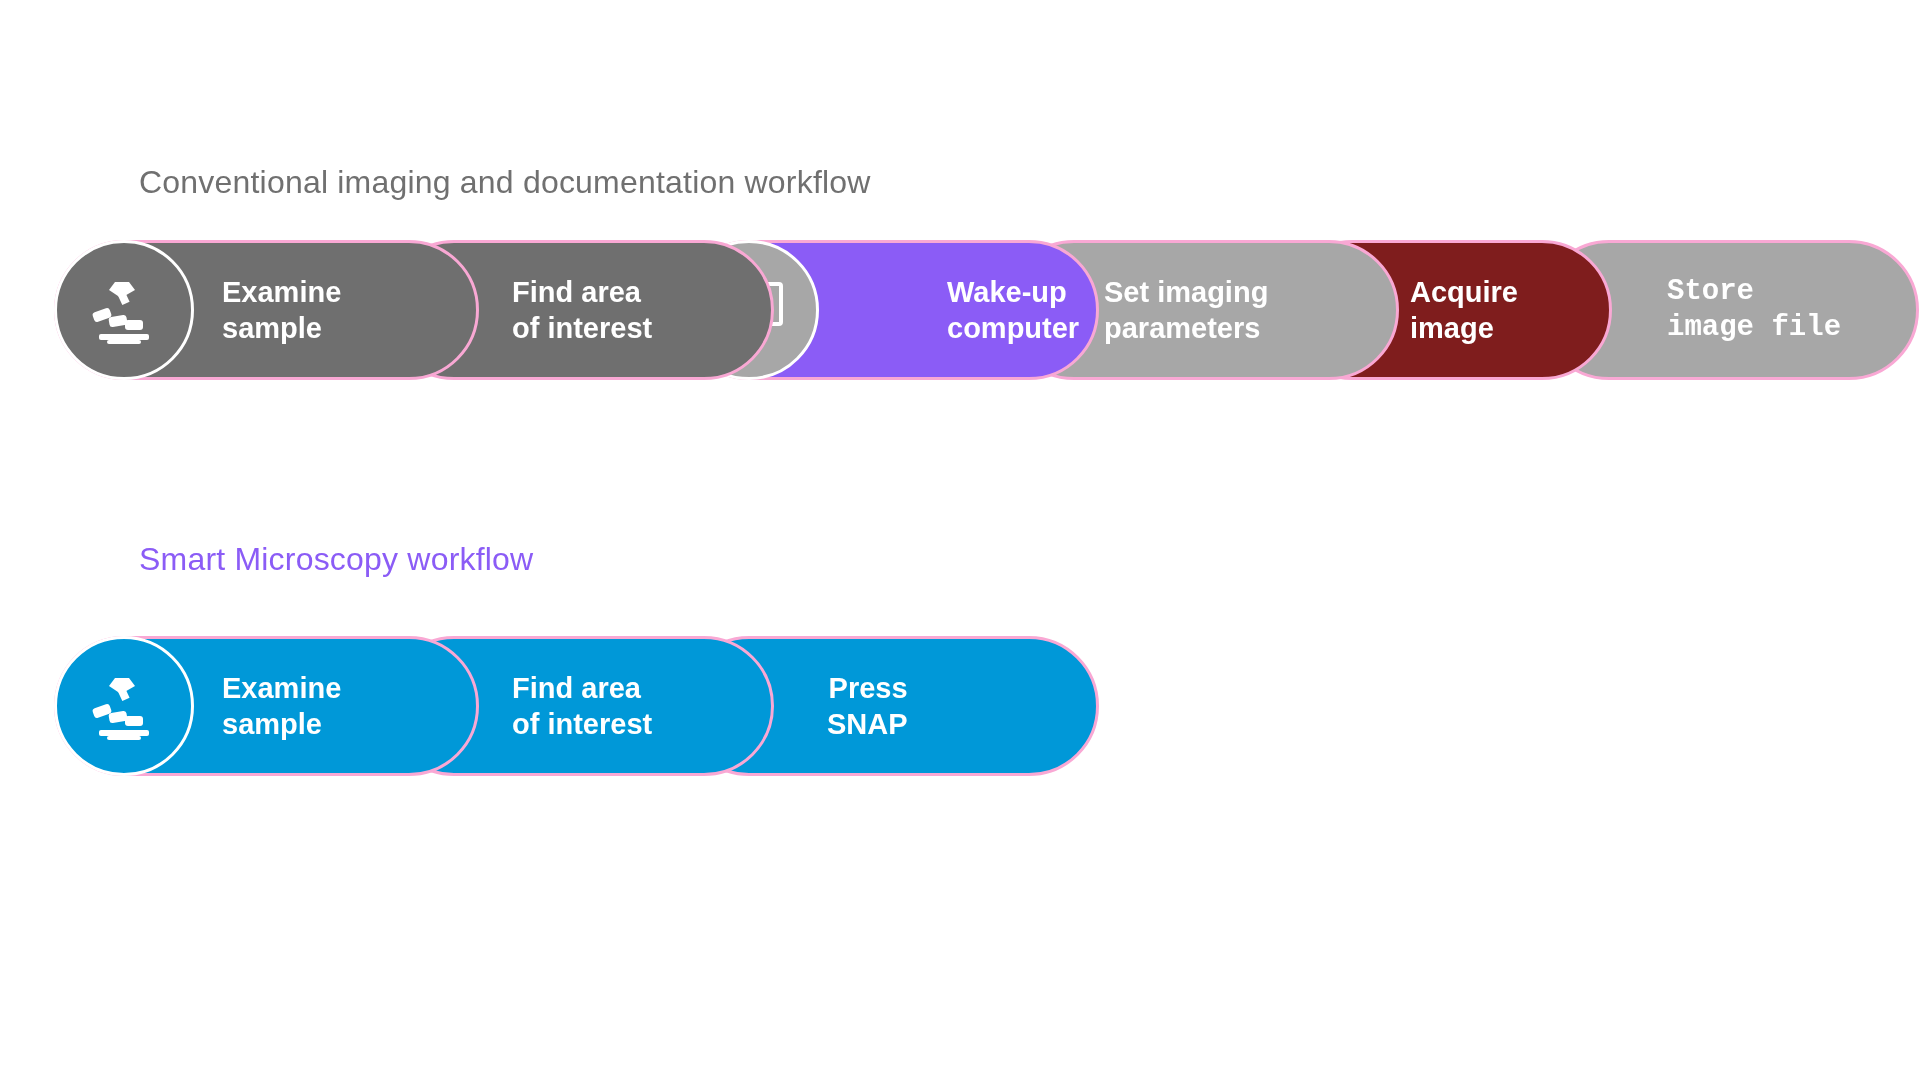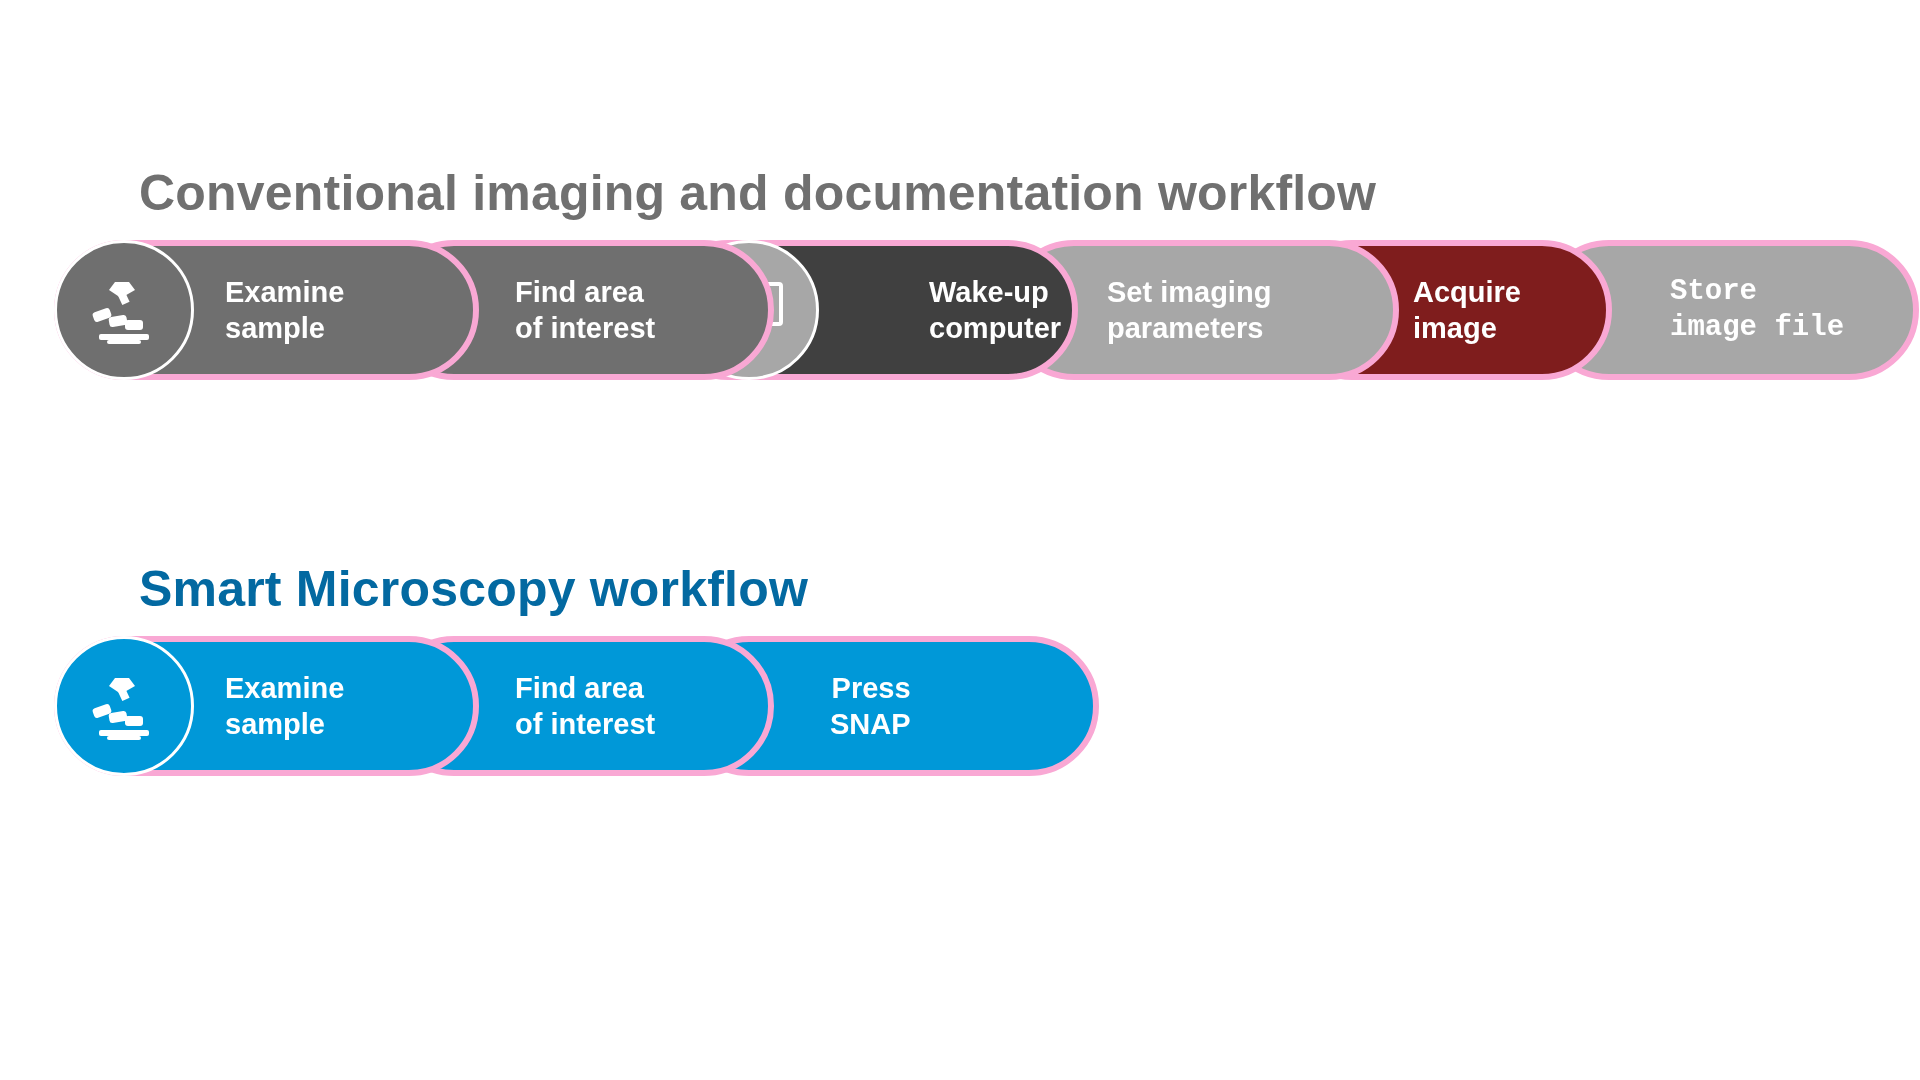--- a/index.html
+++ b/index.html
@@ -11,34 +11,34 @@
     font-family: "Segoe UI", "Helvetica Neue", Arial, sans-serif;
     -webkit-font-smoothing: antialiased;
   }
   .stage {
     position: relative;
     width: 1920px;
     height: 1080px;
   }
   .wf-title {
     position: absolute;
-    font-weight: 700;
-    font-size: 50px;
+    font-weight: 400;
+    font-size: 32px;
     letter-spacing: 0.2px;
   }
   .pill-row {
     position: absolute;
     height: 140px;
   }
   .seg {
     position: absolute;
     top: 0;
     height: 140px;
     border-radius: 70px;
-    border: 6px solid #f9a8d4;
+    border: 3px solid #f9a8d4;
     box-sizing: border-box;
     display: flex;
     align-items: center;
   }
   .seg .label {
     color: #ffffff;
     font-weight: 600;
     font-size: 29px;
     line-height: 1.25;
     white-space: pre-line;
@@ -74,21 +74,21 @@
     <div class="seg" style="left:1228px; width:330px; background:#7f1d1d;">
       <span class="label" style="margin-left:125px;">Acquire
 image</span>
     </div>
 
     <div class="seg" style="left:950px; width:395px; background:#a7a7a7;">
       <span class="label" style="margin-left:97px;">Set imaging
 parameters</span>
     </div>
 
-    <div class="seg" style="left:604px; width:420px; background:#404040;">
+    <div class="seg" style="left:625px; width:420px; background:#8b5cf6;">
       <span class="label" style="margin-left:265px;">Wake-up
 computer</span>
     </div>
 
     <div class="icon-circle" style="left:625px; background:#a7a7a7;">
       <svg class="icon-svg" width="70" height="58" viewBox="0 0 70 58">
         <rect x="3" y="3" width="64" height="40" rx="2" fill="none" stroke="#ffffff" stroke-width="4"></rect>
         <line x1="35" y1="43" x2="35" y2="52" stroke="#ffffff" stroke-width="4"></line>
         <line x1="20" y1="54" x2="50" y2="54" stroke="#ffffff" stroke-width="4"></line>
       </svg>
@@ -114,21 +114,21 @@
           <rect x="24" y="40" width="18" height="10" rx="3" transform="rotate(-10 33 45)"></rect>
           <rect x="40" y="44" width="18" height="10" rx="3"></rect>
           <rect x="14" y="58" width="50" height="6" rx="2"></rect>
           <rect x="22" y="64" width="34" height="4" rx="2"></rect>
         </g>
       </svg>
     </div>
 
   </div>
 
-  <div class="wf-title" style="left:139px; top:560px; color:#0369a1;">Smart Microscopy workflow</div>
+  <div class="wf-title" style="left:139px; top:541px; color:#8b5cf6;">Smart Microscopy workflow</div>
 
   <div class="pill-row" style="left:54px; top:636px; width:1050px;">
 
     <div class="seg" style="left:625px; width:420px; background:#0098d8;">
       <span class="label" style="margin-left:145px;text-align:right;">Press
 SNAP</span>
     </div>
 
     <div class="seg" style="left:330px; width:390px; background:#0098d8;">
       <span class="label" style="margin-left:125px;">Find area

